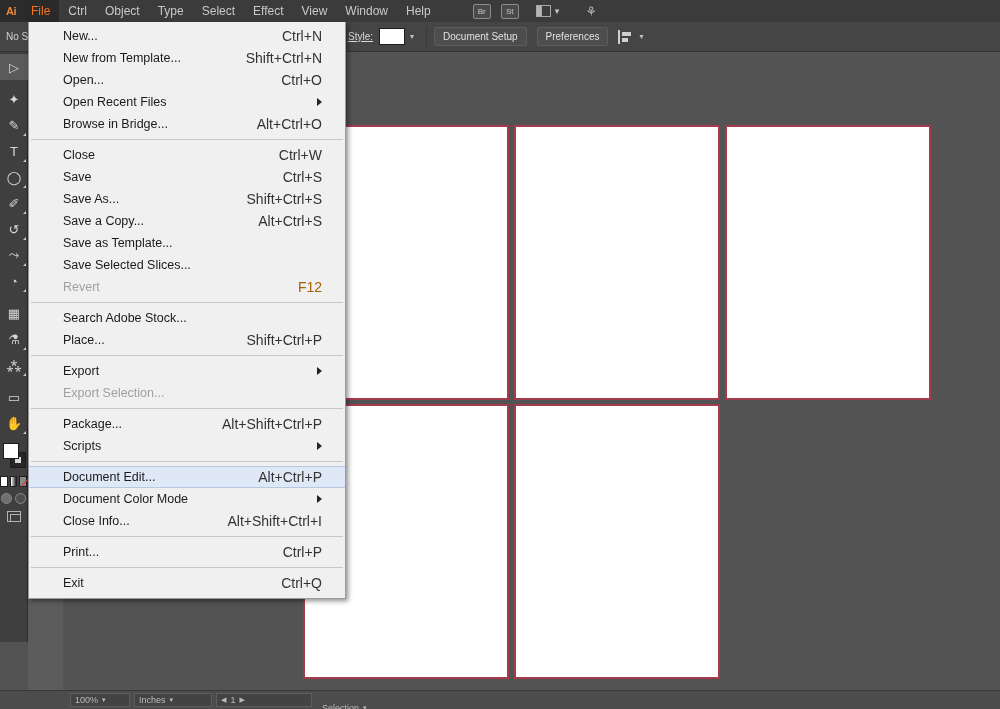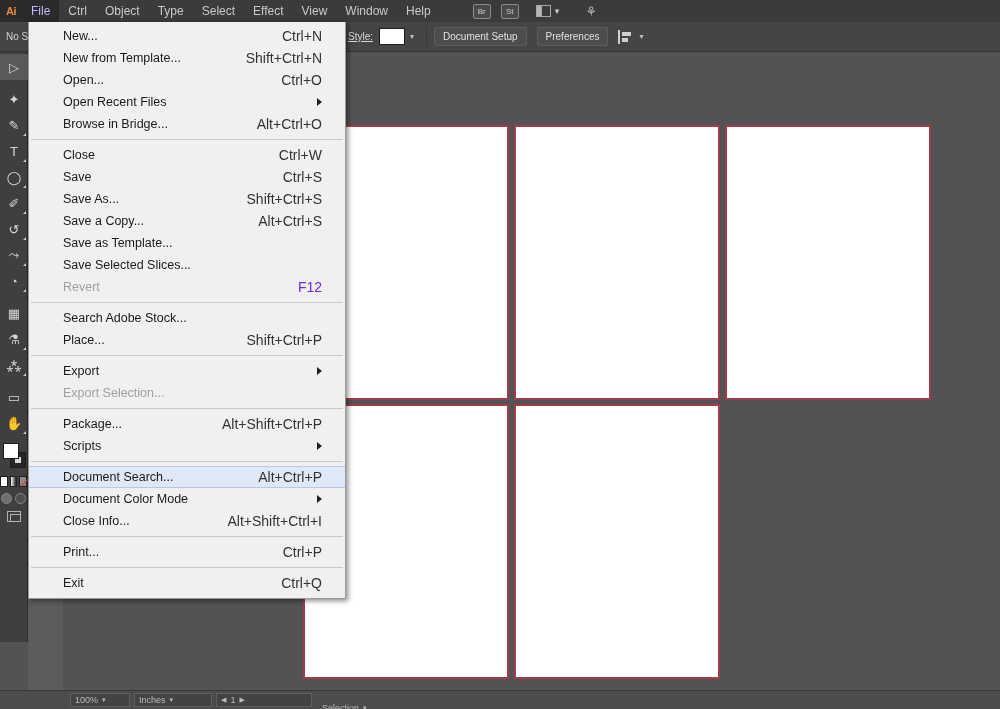--- a/index.html
+++ b/index.html
@@ -29,21 +29,21 @@
     font-size: 11px; font-weight: bold;
     color: #e8893c; letter-spacing: -0.5px;
     background: #2b2b2b;
   }
   .menu-item {
     padding: 0 9px; height: 22px;
     display: flex; align-items: center;
     font-size: 12px; color: #c9c9c9;
     white-space: nowrap; cursor: default;
   }
-  .menu-item.active { background: #2a2a2a; color: #c4b5fd; }
+  .menu-item.active { background: #2a2a2a; color: #f97316; }
   .mb-spacer { width: 28px; }
   .mb-icon {
     width: 18px; height: 15px;
     margin: 0 5px;
     border: 1px solid #8d8d8d;
     border-radius: 2px;
     display: flex; align-items: center; justify-content: center;
     font-size: 8px; color: #c9c9c9;
     background: #4a4a4a;
   }
@@ -231,21 +231,21 @@
     padding: 0 19px 0 34px;
     font-size: 12.5px;
     color: #1a1a1a;
     position: relative;
     cursor: default;
   }
   .mrow.hl { background: #dfe8f6; border-top: 1px solid #b7c8e2; border-bottom: 1px solid #b7c8e2; }
   .mrow.disabled { color: #a0a0a0; }
   .mlabel { flex: 1; white-space: nowrap; }
   .mshort { font-size: 14px; color: #333; white-space: nowrap; padding-right: 4px; }
-  .mrow.disabled .mshort { color: #6d28d9; }
+  .mrow.disabled .mshort { color: #a16207; }
   .msub {
     width: 0; height: 0;
     border-top: 4px solid transparent;
     border-bottom: 4px solid transparent;
     border-left: 5px solid #222;
     margin-right: 4px;
   }
   .mdiv {
     height: 1px; background: #c8c8c8;
     margin: 4px 2px 4px 2px;
@@ -505,21 +505,21 @@
       <div class="mrow">
         <span class="mlabel">Package...</span>
         <span class="mshort">Alt+Shift+Ctrl+P</span>
       </div>
       <div class="mrow">
         <span class="mlabel">Scripts</span>
         <span class="msub"></span>
       </div>
       <div class="mdiv"></div>
       <div class="mrow hl">
-        <span class="mlabel">Document Search...</span>
+        <span class="mlabel">Document Edit...</span>
         <span class="mshort">Alt+Ctrl+P</span>
       </div>
       <div class="mrow">
         <span class="mlabel">Document Color Mode</span>
         <span class="msub"></span>
       </div>
       <div class="mrow">
         <span class="mlabel">Close Info...</span>
         <span class="mshort">Alt+Shift+Ctrl+I</span>
       </div>

